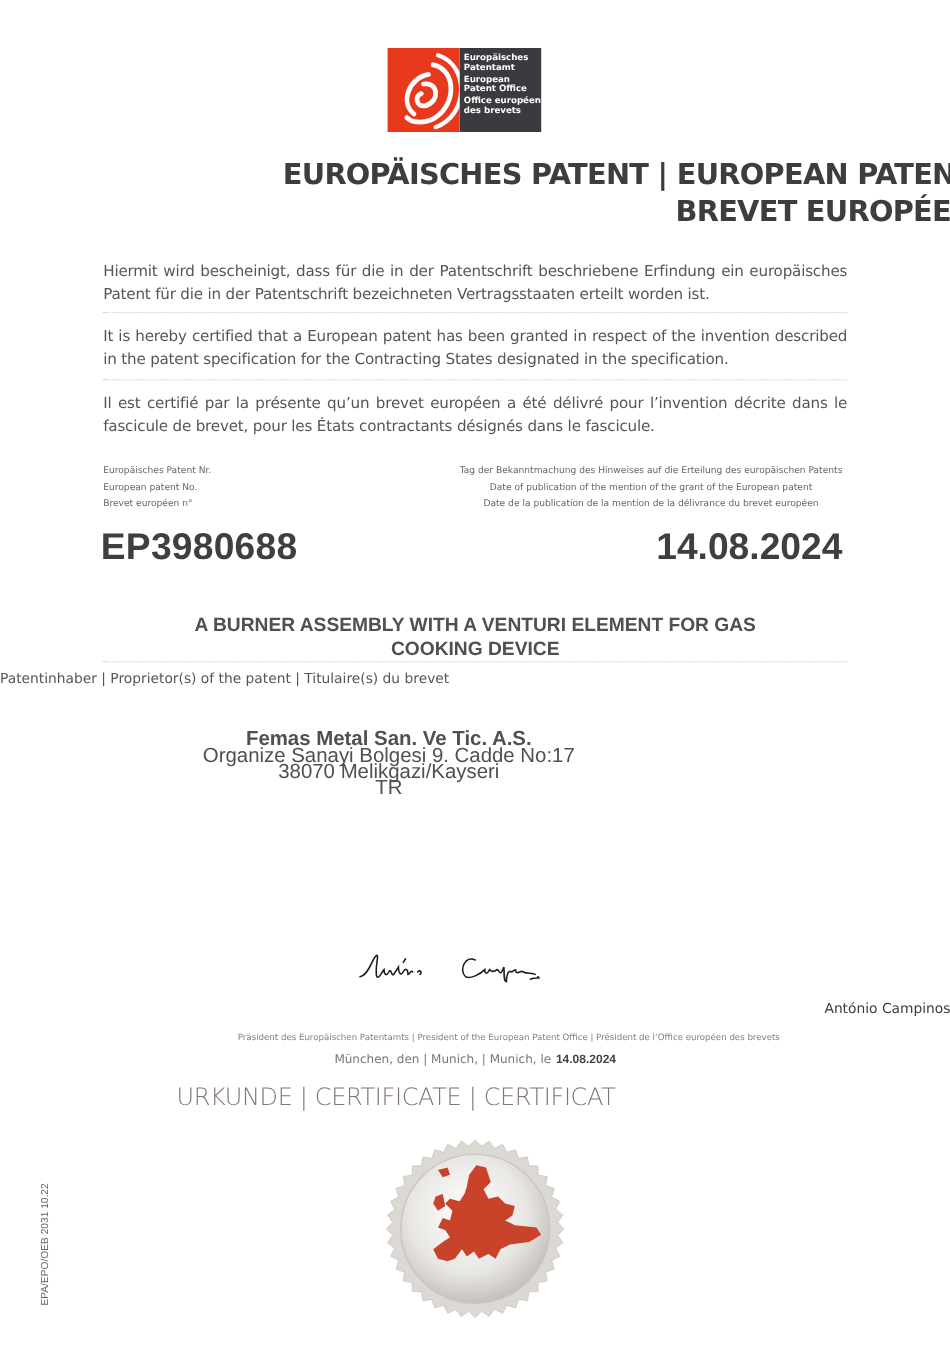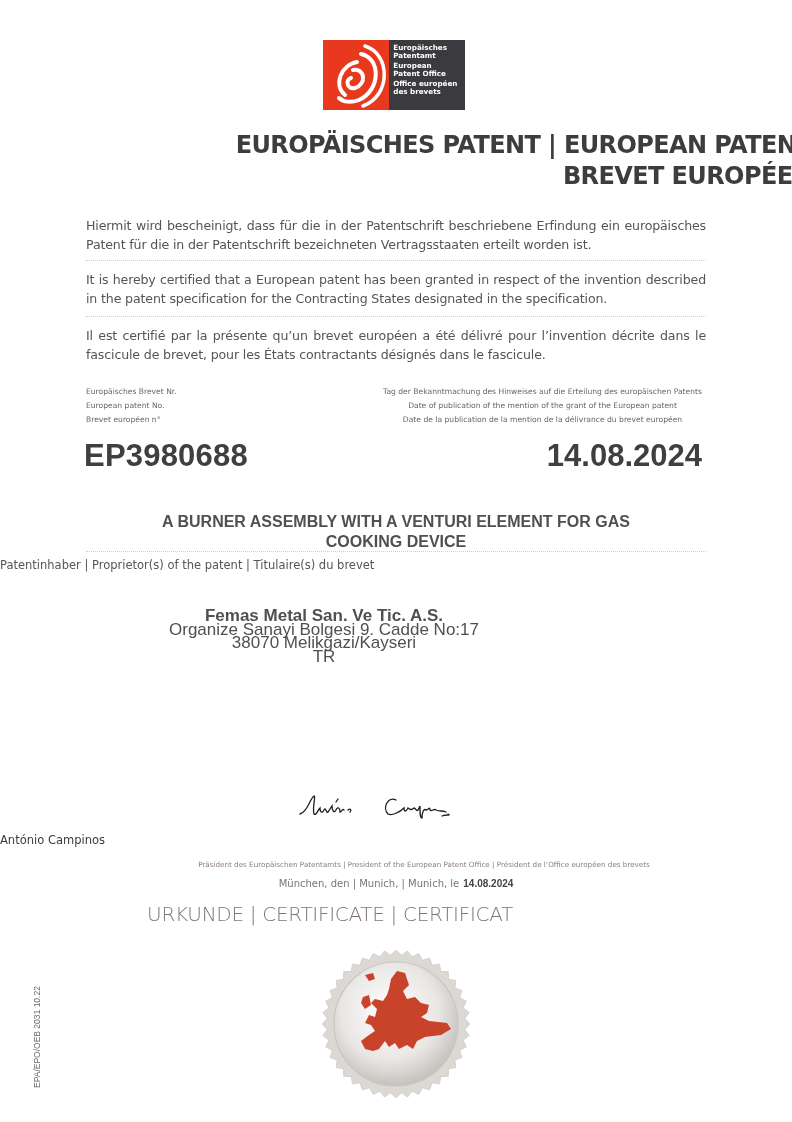--- a/index.html
+++ b/index.html
@@ -1,37 +1,37 @@
 <!DOCTYPE html>
 <html><head>
 <meta charset="utf-8">
 <style>
   html, body { margin: 0; padding: 0; }
   body { width: 792px; height: 1122px; background: #ffffff; position: relative; overflow: hidden; font-family: "Liberation Sans", sans-serif; color: #4a4a4a; }
   .abs { position: absolute; }
   
-  #logo { left: 323px; top: 40px; width: 142px; height: 70px; display: flex; }
+  #logo { left: 323px; top: 40px; width: 128px; height: 70px; display: flex; }
   #logo .red { width: 72px; height: 70px; background: #e8381e; position: relative; overflow: hidden; }
   #logo .dark { width: 82px; height: 70px; background: #3b3b3f; color: #fff; font-family: "DejaVu Sans", sans-serif; font-size: 7.2px; font-weight: bold; line-height: 8px; padding: 4px 0 0 4px; box-sizing: border-box; }
   #logo .dark div { margin-bottom: 2px; }
   
   #title { left: 0; width: 792px; top: 130px; text-align: right; font-family: "DejaVu Sans", sans-serif; font-weight: bold; font-size: 24px; line-height: 31px; color: #3d3d3d; letter-spacing: -0.6px; padding-left: 20px; }
   .para { left: 86px; width: 620px; font-family: "DejaVu Sans", sans-serif; font-size: 12.6px; line-height: 19px; color: #555; text-align: justify; letter-spacing: -0.15px; }
   .dotline { left: 86px; width: 620px; height: 0; border-top: 1px dotted #cfcfcf; }
   .small-label { font-family: "DejaVu Sans", sans-serif; font-size: 7.6px; line-height: 14px; color: #666; }
   #left-labels { left: 86px; top: 385px; }
   #right-labels { right: 90px; top: 385px; text-align: center; }
   #patent-no { left: 84px; top: 438px; font-size: 31px; font-weight: bold; color: #3f3f3f; letter-spacing: 0.2px; }
   #pub-date { right: 90px; top: 438px; font-size: 31px; font-weight: bold; color: #3f3f3f; }
   #invention { left: 0; width: 792px; top: 512px; text-align: center; font-size: 16px; font-weight: bold; line-height: 20px; color: #505050; }
   #proprietor-label { left: 0; width: 792px; top: 558px; font-family: "DejaVu Sans", sans-serif; font-size: 11.5px; color: #555; }
   #proprietor { left: 0; width: 648px; top: 609px; text-align: center; font-size: 17px; line-height: 13.5px; color: #505050; }
   #proprietor .name { font-weight: bold; }
   #signature { left: 296px; top: 788px; width: 190px; height: 36px; }
-  #signer { left: 0; width: 792px; top: 833px; text-align: left; font-family: "DejaVu Sans", sans-serif; font-size: 11.5px; color: #3c3c3c; }
+  #signer { left: 0; width: 792px; top: 833px; text-align: right; font-family: "DejaVu Sans", sans-serif; font-size: 11.5px; color: #3c3c3c; }
   #president { left: 0; width: 792px; top: 860px; text-align: center; font-family: "DejaVu Sans", sans-serif; font-size: 7.2px; color: #8a7f7b; margin-left: 28px; }
   #place-date { left: 0; width: 792px; top: 878px; text-align: center; font-family: "DejaVu Sans", sans-serif; font-size: 10px; color: #777; }
   #place-date b { font-family: "Liberation Sans", sans-serif; color: #444; margin-left: 4px; }
   #certificate { left: 0; width: 660px; top: 902px; text-align: center; font-family: "DejaVu Sans", sans-serif; font-weight: 300; font-size: 20px; color: #807672; letter-spacing: -0.3px; }
   #seal { left: 317px; top: 945px; width: 158px; height: 158px; }
   #form-code { left: 32px; top: 1088px; transform: rotate(-90deg); transform-origin: left top; font-size: 8.5px; color: #666; white-space: nowrap; }
 </style>
 </head>
 <body>
 
@@ -58,21 +58,21 @@
   <div>BREVET EUROPÉEN</div>
 </div>
 
 <div class="abs para" style="top:216px;">Hiermit wird bescheinigt, dass für die in der Patentschrift beschriebene Erfindung ein europäisches Patent für die in der Patentschrift bezeichneten Vertragsstaaten erteilt worden ist.</div>
 <div class="abs dotline" style="top:260px;"></div>
 <div class="abs para" style="top:270px;">It is hereby certified that a European patent has been granted in respect of the invention described in the patent specification for the Contracting States designated in the specification.</div>
 <div class="abs dotline" style="top:316px;"></div>
 <div class="abs para" style="top:326px;">Il est certifié par la présente qu’un brevet européen a été délivré pour l’invention décrite dans le fascicule de brevet, pour les États contractants désignés dans le fascicule.</div>
 
 <div id="left-labels" class="abs small-label">
-  <div>Europäisches Brevet Nr.</div>
+  <div>Europäisches Patent Nr.</div>
   <div>European patent No.</div>
   <div>Brevet européen n°</div>
 </div>
 <div id="right-labels" class="abs small-label">
   <div>Tag der Bekanntmachung des Hinweises auf die Erteilung des europäischen Patents</div>
   <div>Date of publication of the mention of the grant of the European patent</div>
   <div>Date de la publication de la mention de la délivrance du brevet européen</div>
 </div>
 
 <div id="patent-no" class="abs">EP3980688</div>

